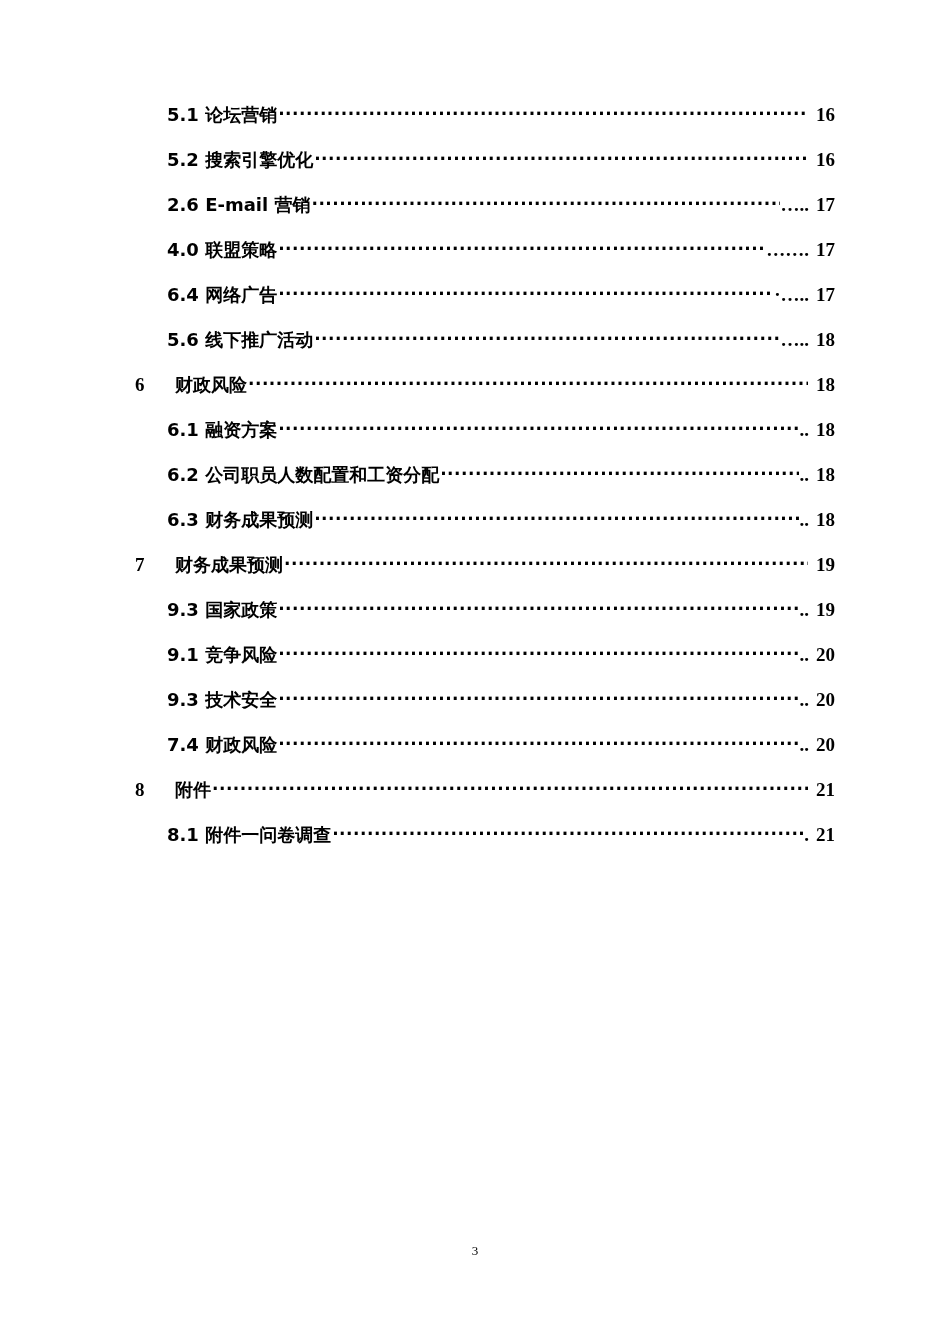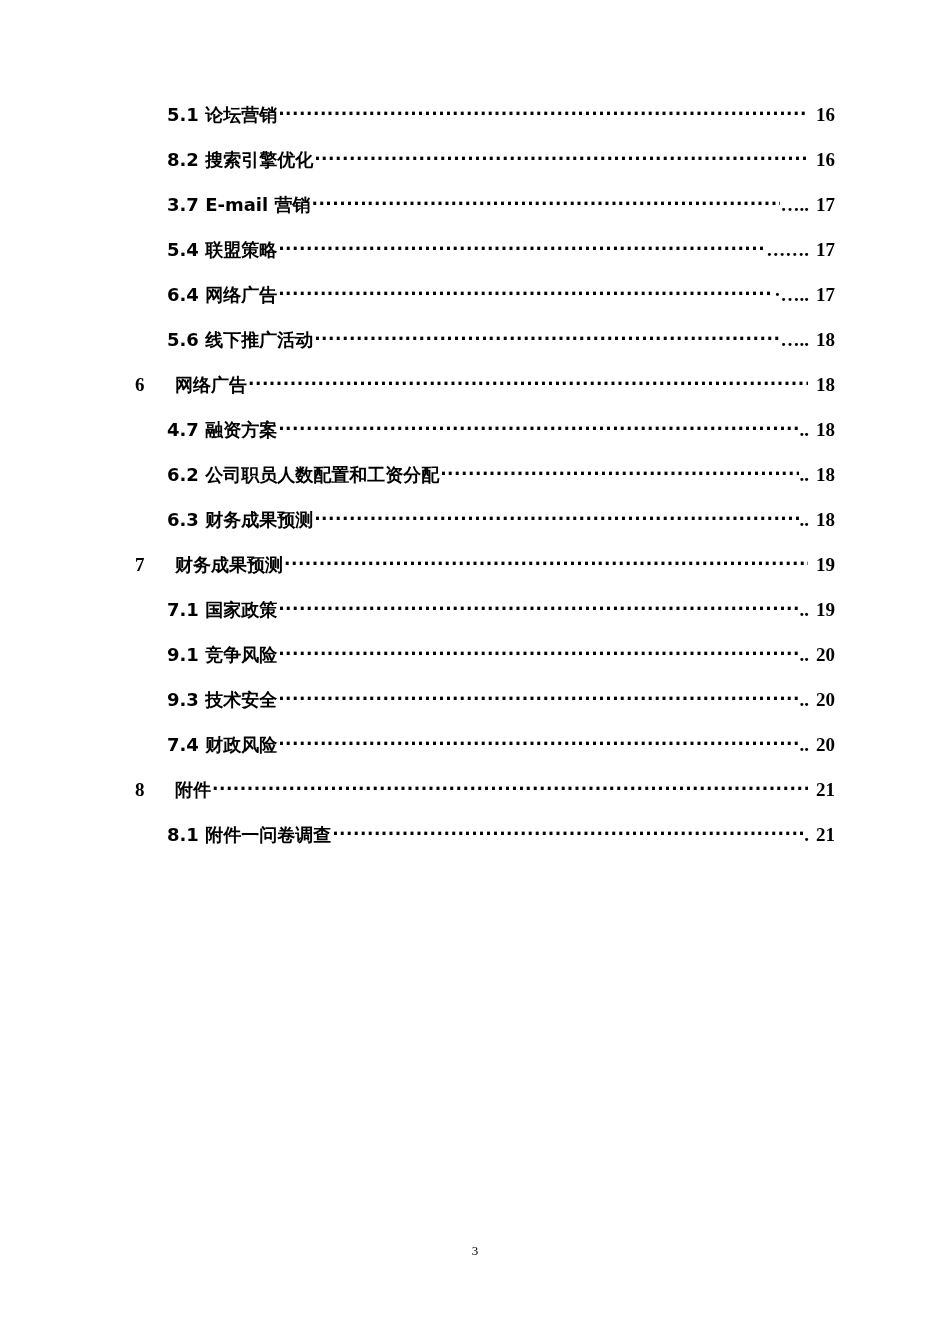--- a/index.html
+++ b/index.html
@@ -90,56 +90,56 @@
 <body>
 
 <div class="page">
   <div class="toc" id="toc">
       <div class="toc-row lvl-2">
         <span class="label">5.1 论坛营销</span>
         <span class="leader">·························································································</span>
         <span class="pagenum">16</span>
       </div>
       <div class="toc-row lvl-2">
-        <span class="label">8.2 搜索引擎优化</span>
+        <span class="label">5.2 搜索引擎优化</span>
         <span class="leader">·························································································</span>
         <span class="pagenum">16</span>
       </div>
       <div class="toc-row lvl-2">
-        <span class="label">3.7 E-mail 营销</span>
+        <span class="label">2.6 E-mail 营销</span>
         <span class="leader">·························································································</span>
         <span class="dots-small">…..</span>
         <span class="pagenum">17</span>
       </div>
       <div class="toc-row lvl-2">
-        <span class="label">5.4 联盟策略</span>
+        <span class="label">4.0 联盟策略</span>
         <span class="leader">·························································································</span>
         <span class="dots-small">…….</span>
         <span class="pagenum">17</span>
       </div>
       <div class="toc-row lvl-2">
         <span class="label">6.4 网络广告</span>
         <span class="leader">·························································································</span>
         <span class="dots-small">·…..</span>
         <span class="pagenum">17</span>
       </div>
       <div class="toc-row lvl-2">
         <span class="label">5.6 线下推广活动</span>
         <span class="leader">·························································································</span>
         <span class="dots-small">…..</span>
         <span class="pagenum">18</span>
       </div>
       <div class="toc-row lvl-1">
         <span class="num-1">6</span>
-        <span class="label">网络广告</span>
+        <span class="label">财政风险</span>
         <span class="leader">·························································································</span>
         <span class="pagenum">18</span>
       </div>
       <div class="toc-row lvl-2">
-        <span class="label">4.7 融资方案</span>
+        <span class="label">6.1 融资方案</span>
         <span class="leader">·························································································</span>
         <span class="dots-small">..</span>
         <span class="pagenum">18</span>
       </div>
       <div class="toc-row lvl-2">
         <span class="label">6.2 公司职员人数配置和工资分配</span>
         <span class="leader">·························································································</span>
         <span class="dots-small">..</span>
         <span class="pagenum">18</span>
       </div>
@@ -149,21 +149,21 @@
         <span class="dots-small">..</span>
         <span class="pagenum">18</span>
       </div>
       <div class="toc-row lvl-1">
         <span class="num-1">7</span>
         <span class="label">财务成果预测</span>
         <span class="leader">·························································································</span>
         <span class="pagenum">19</span>
       </div>
       <div class="toc-row lvl-2">
-        <span class="label">7.1 国家政策</span>
+        <span class="label">9.3 国家政策</span>
         <span class="leader">·························································································</span>
         <span class="dots-small">..</span>
         <span class="pagenum">19</span>
       </div>
       <div class="toc-row lvl-2">
         <span class="label">9.1 竞争风险</span>
         <span class="leader">·························································································</span>
         <span class="dots-small">..</span>
         <span class="pagenum">20</span>
       </div>

